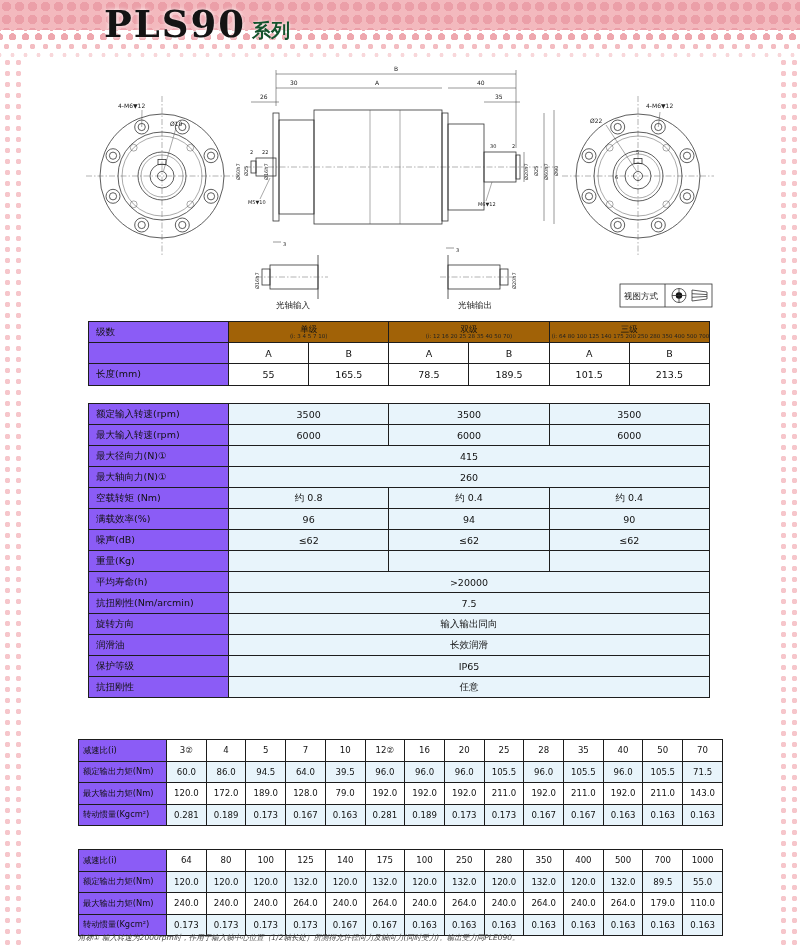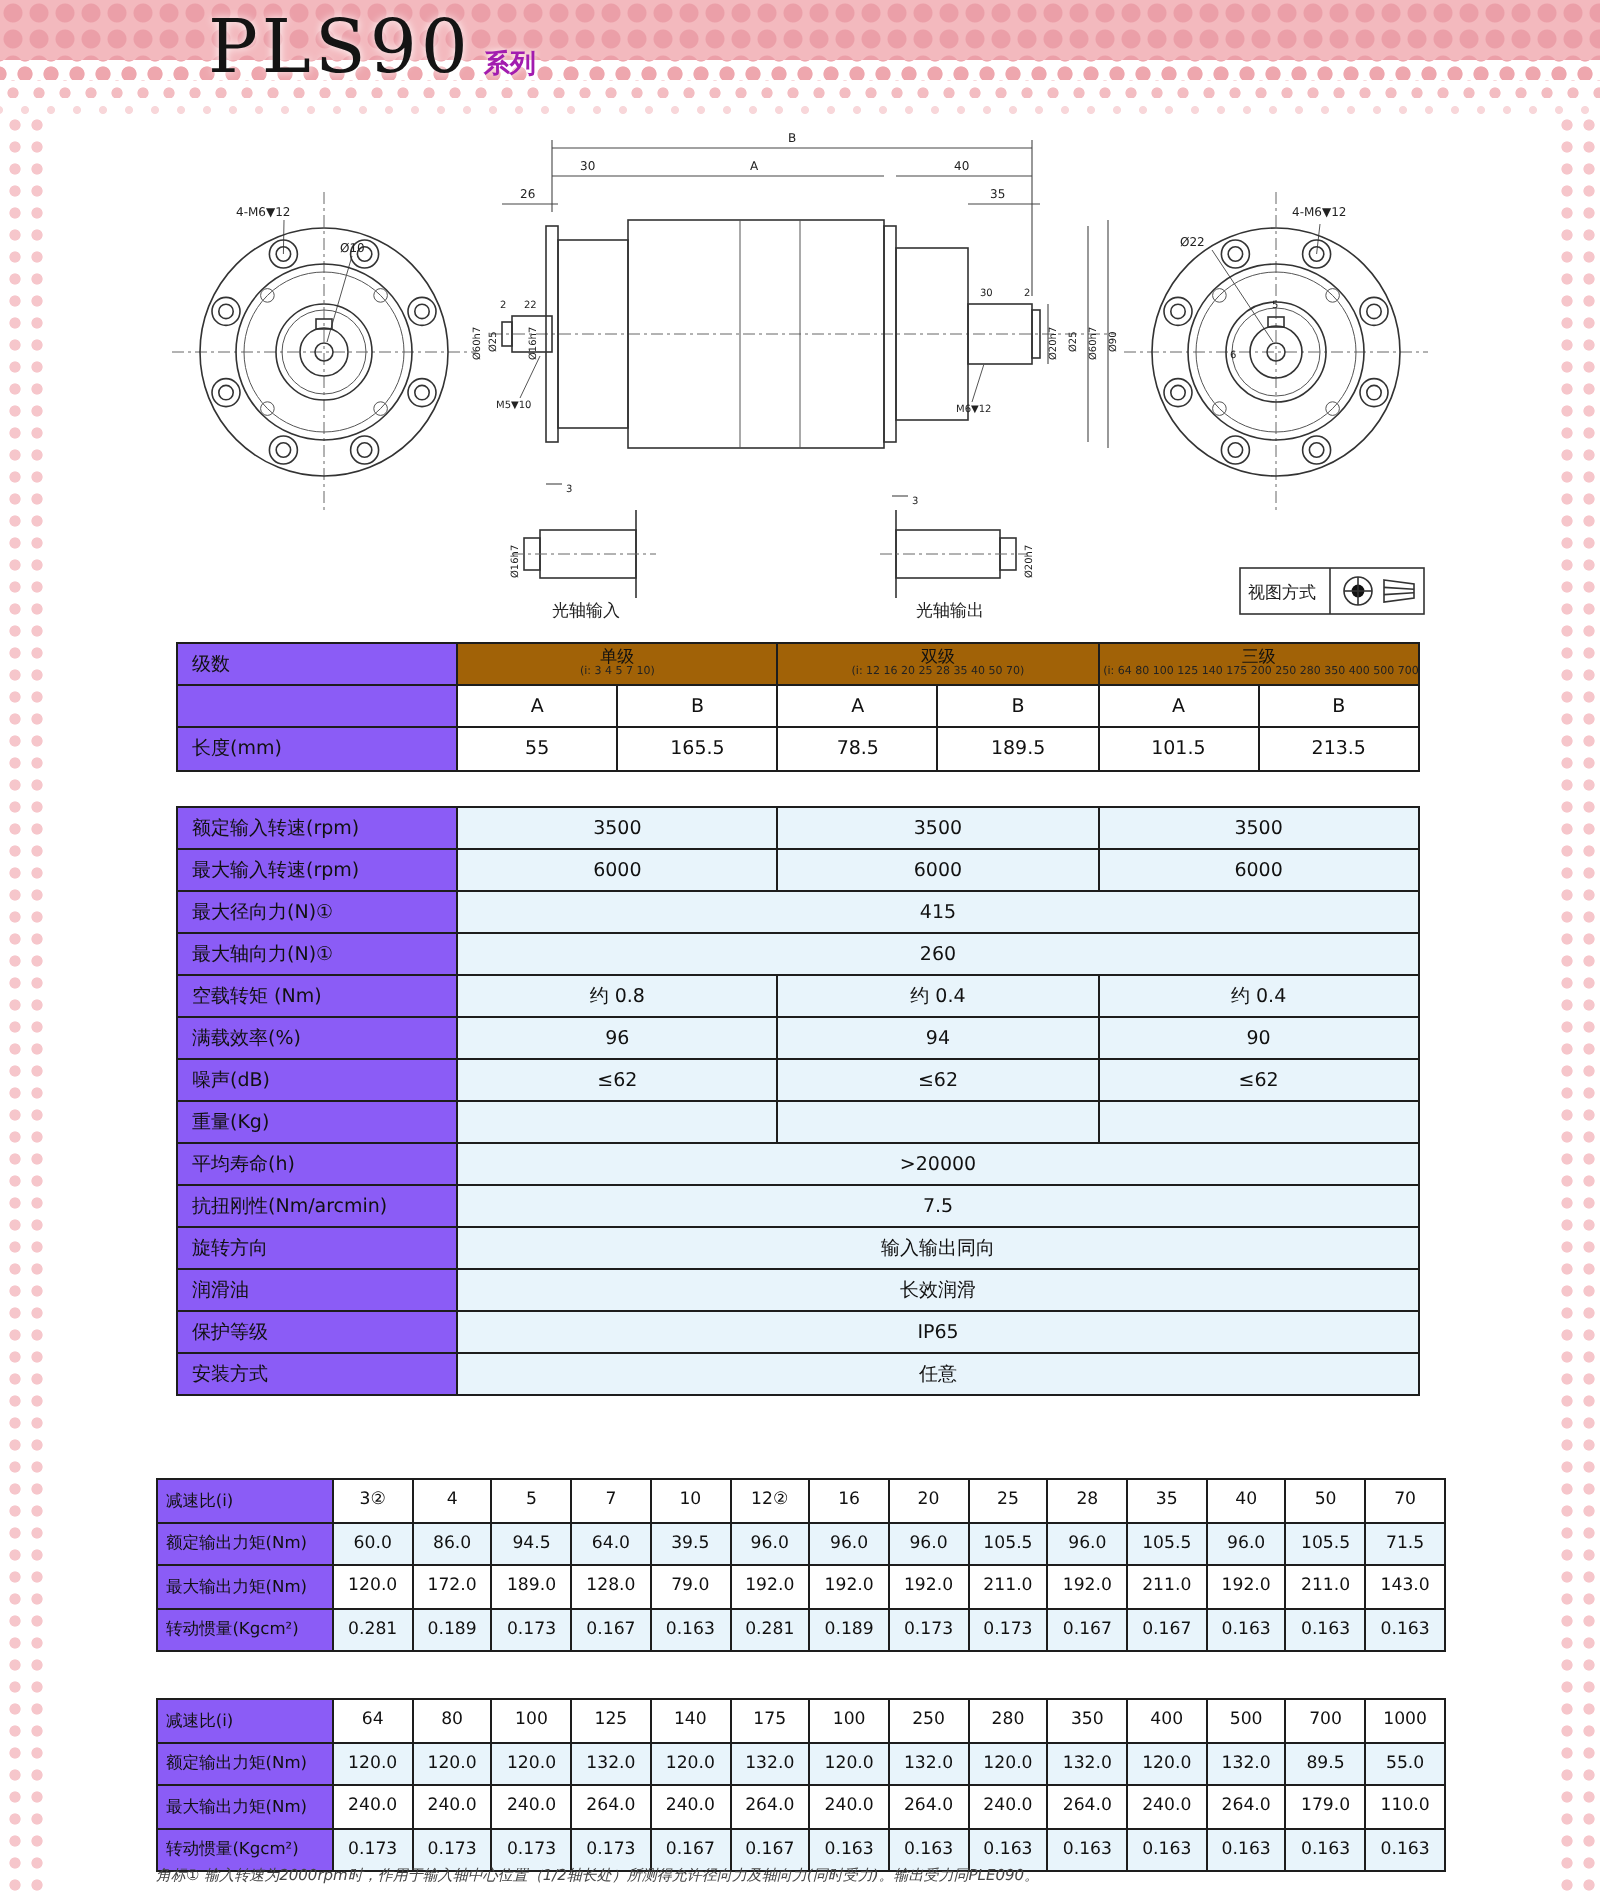--- a/index.html
+++ b/index.html
@@ -20,23 +20,23 @@
   .band4{position:absolute;left:0;top:49px;width:800px;height:8px;background:#fff;
         background-image:radial-gradient(circle,#f8d7da 1.8px,transparent 2.2px);
         background-size:13px 8px;background-position:6px 2px;}
   .edge{position:absolute;top:57px;width:20px;height:893px;
         background-image:radial-gradient(circle,#f6c6cb 2.6px,transparent 3px);
         background-size:11px 11px;}
   .edge.left{left:2px;}
   .edge.right{right:2px;}
 
   .title-wrap{position:absolute;left:104px;top:2px;z-index:5;white-space:nowrap;}
-  .title{font-family:"DejaVu Serif","Liberation Serif",serif;font-weight:normal;
+  .title{font-family:"DejaVu Serif","Liberation Serif",serif;font-weight:bold;
          font-size:37px;color:#141414;letter-spacing:2px;text-shadow:0 0 4px #ffffff;}
-  .subtitle{font-size:13px;font-weight:bold;color:#a21caf;margin-left:6px;
+  .subtitle{font-size:19px;font-weight:bold;color:#14532d;margin-left:6px;
             text-shadow:0 0 3px #fff;}
 
   
   #drawing{position:absolute;left:80px;top:58px;}
   #drawing text{font-family:"DejaVu Sans",sans-serif;fill:#222;}
   .ln{stroke:#333;stroke-width:0.8;fill:none;}
   .thin{stroke:#555;stroke-width:0.5;fill:none;}
   .cl{stroke:#666;stroke-width:0.5;stroke-dasharray:6 2 1.5 2;fill:none;}
   .dim{stroke:#444;stroke-width:0.55;fill:none;}
   .t6{font-size:6px;}
@@ -385,21 +385,21 @@
         </tr>
         <tr>
           <td class="lbl">润滑油</td>
           <td class="val" colspan="6">长效润滑</td>
         </tr>
         <tr>
           <td class="lbl">保护等级</td>
           <td class="val" colspan="6">IP65</td>
         </tr>
         <tr>
-          <td class="lbl">安装方式</td>
+          <td class="lbl">抗扭刚性</td>
           <td class="val" colspan="6">任意</td>
         </tr>
       </tbody>
   </table>
 
   <table id="ratio1" class="ratio">
     <colgroup>
         <col style="width:88px">
       </colgroup>
     <tbody>

